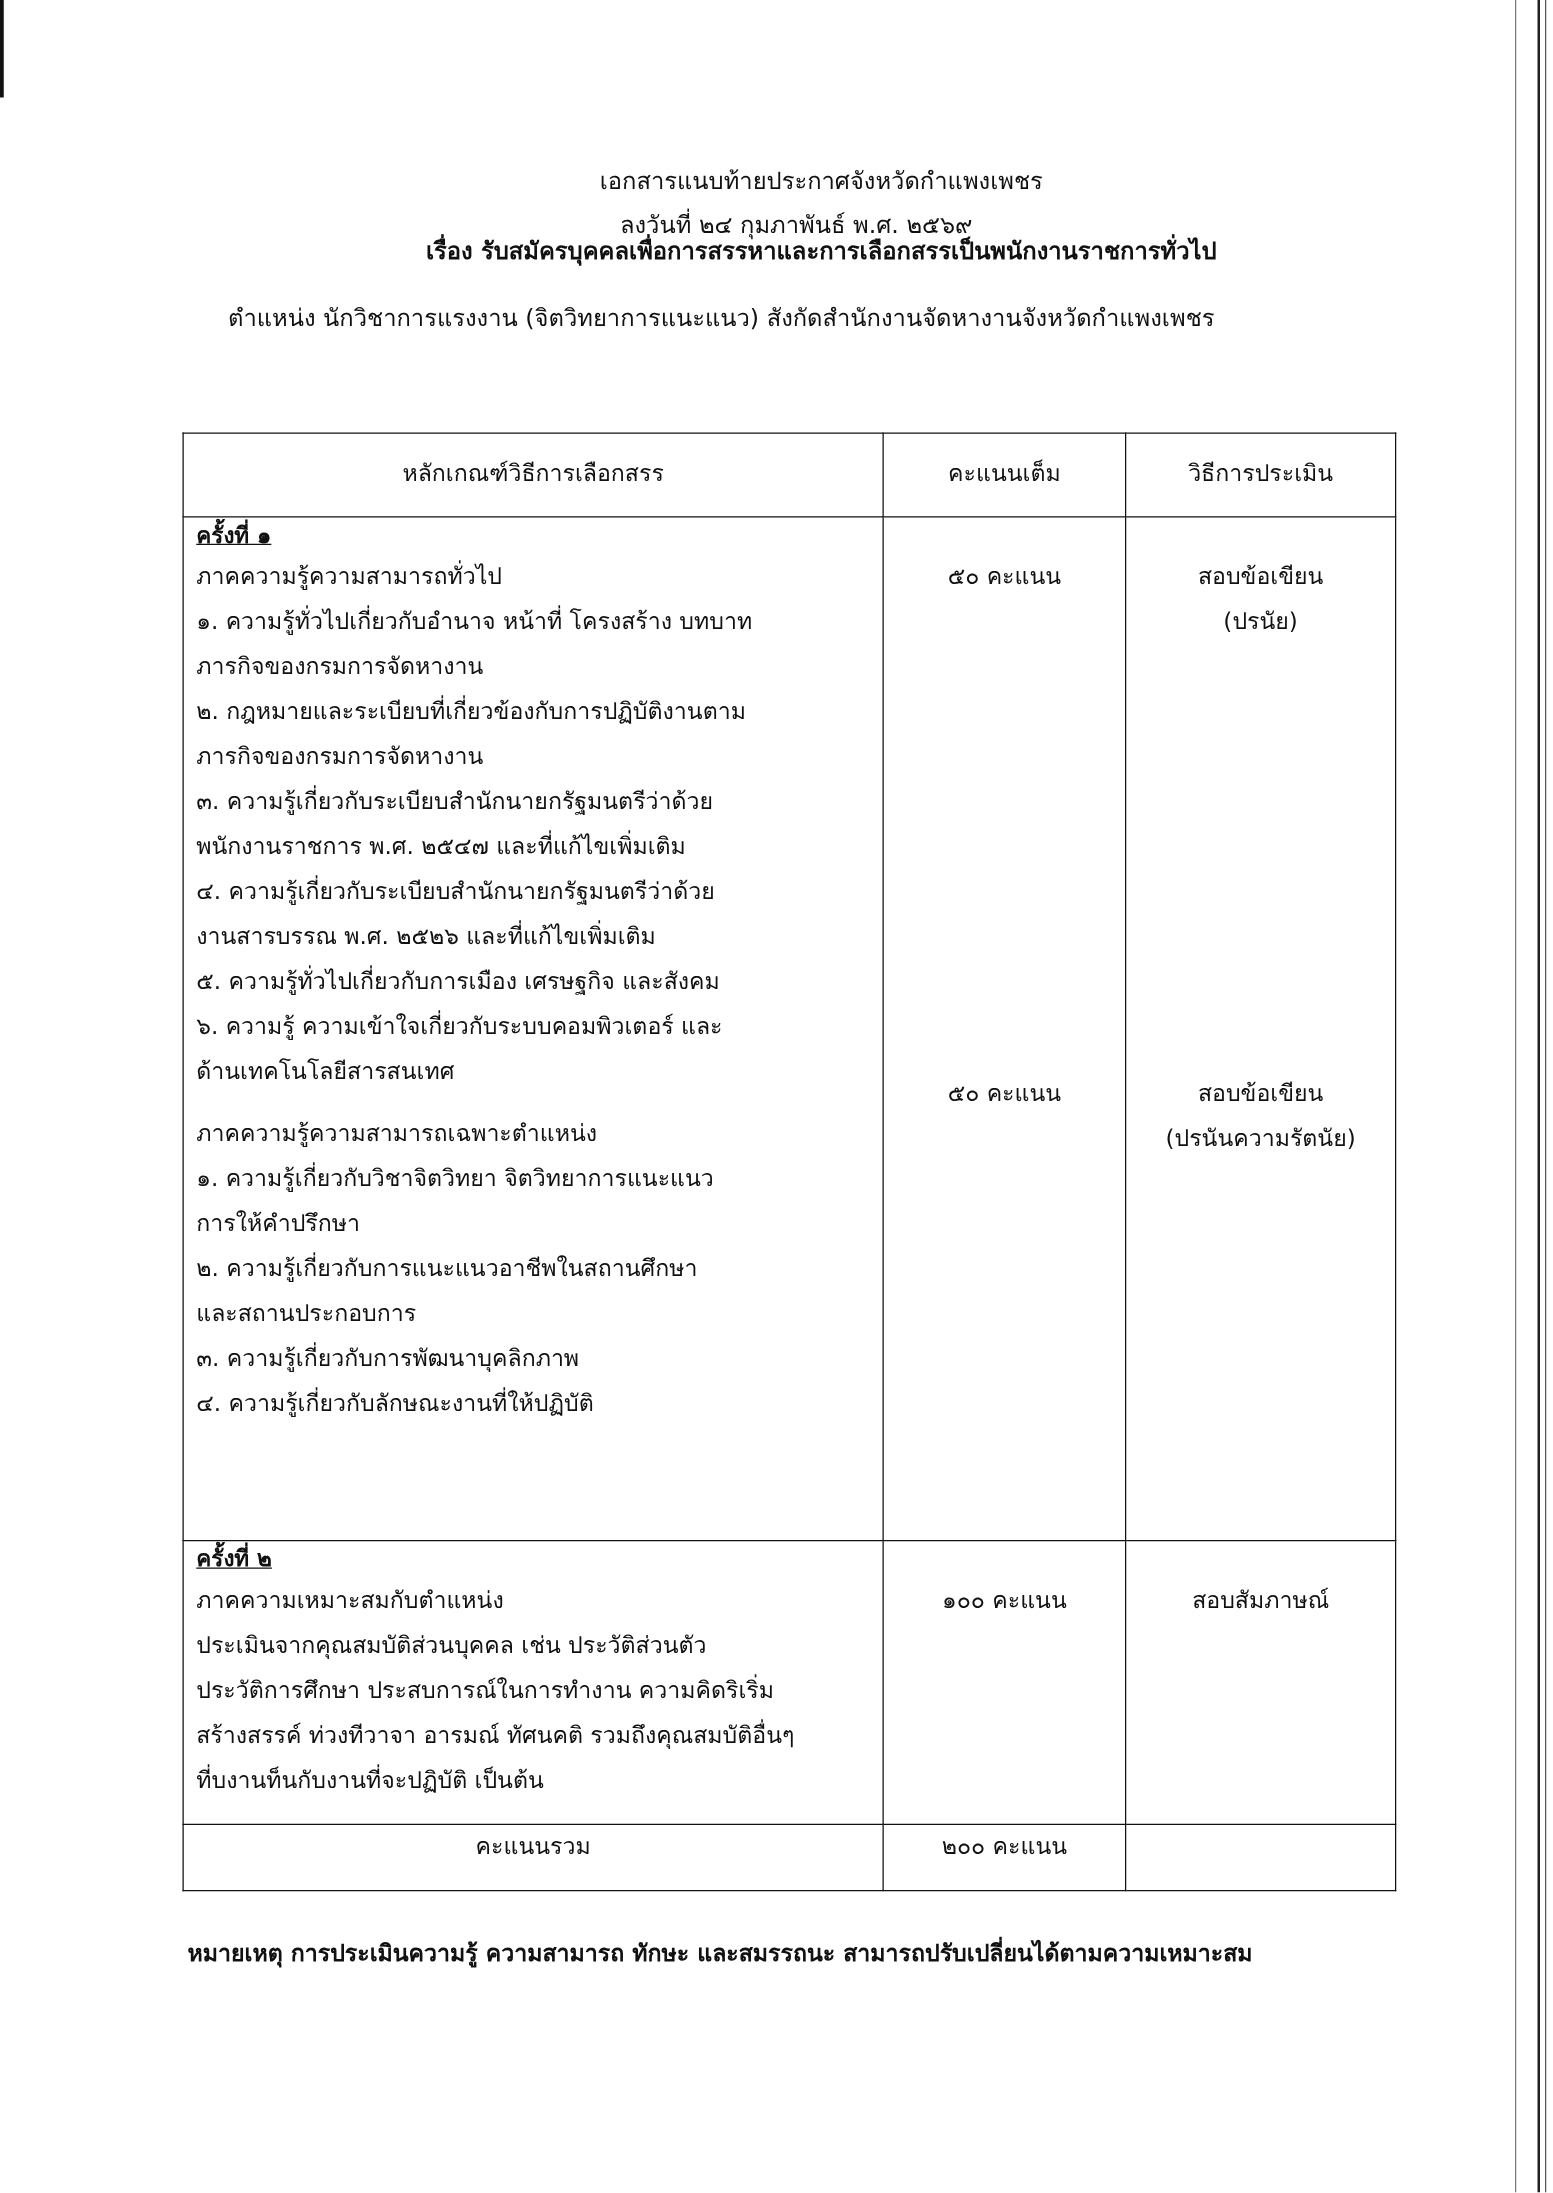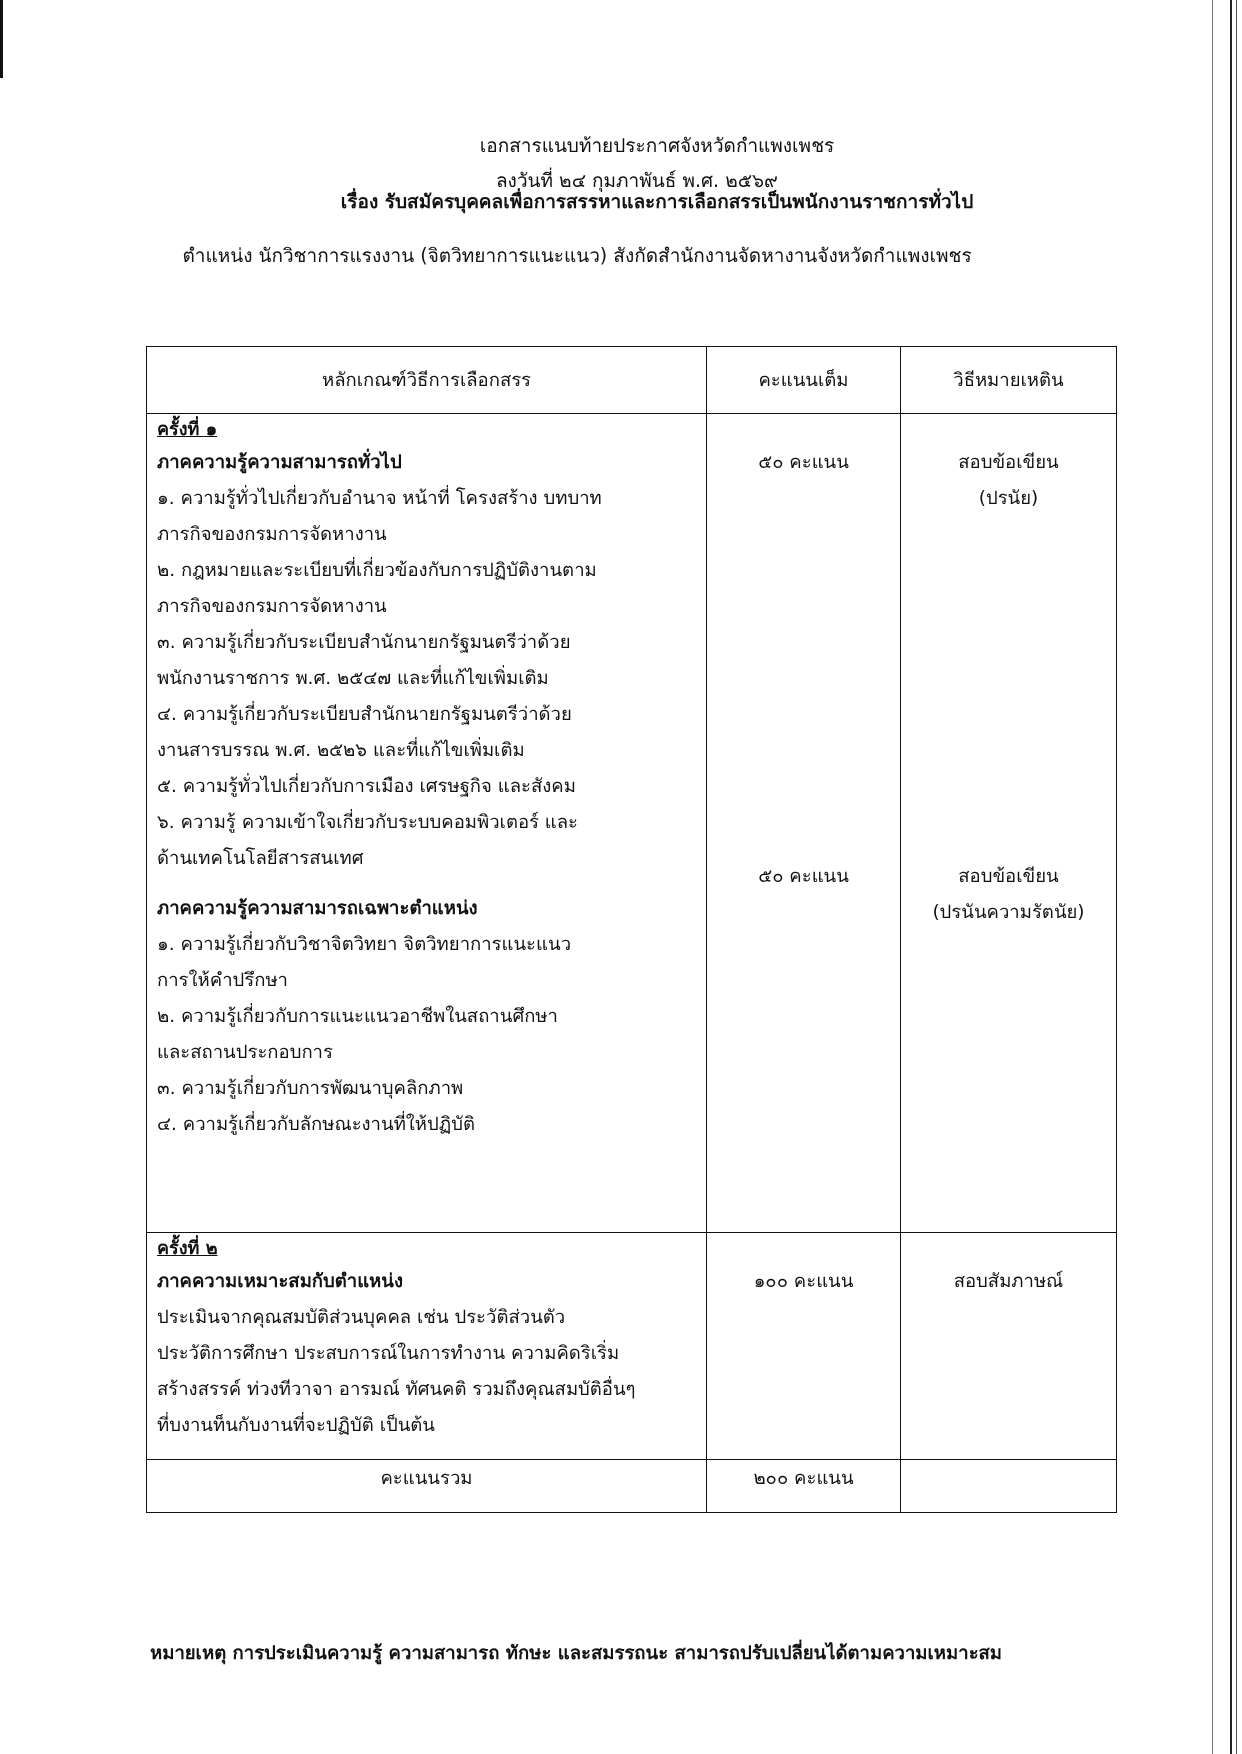--- a/index.html
+++ b/index.html
@@ -25,30 +25,30 @@
     position: absolute; left: 146px; top: 322px; width: 970px;
     border-collapse: collapse; table-layout: fixed;
     font-size: 18.5px; line-height: 36px; margin-top: 24px;
   }
   table.crit td, table.crit th {
     border: 1.8px solid #111; vertical-align: top; padding: 0 10px;
   }
   table.crit th { font-weight: normal; height: 66px; vertical-align: middle; text-align: center; }
   col.c1 { width: 560px; } col.c2 { width: 194px; } col.c3 { width: 216px; }
   .round-label { text-decoration: underline; font-weight: bold; font-size: 18px; line-height: 30px; }
-  .part-title { font-weight: bold; }
+  .part-title { font-weight: normal; }
   .item { padding-left: 24px; text-indent: -24px; }
   .item .wrap { display: block; }
   .center { text-align: center; }
   .sec1 td { height: 818px; }
   .sec2 td { height: 226px; }
   .total td { height: 52px; vertical-align: middle; }
   .spacer-sm { height: 14px; }
 
-  .note { position: absolute; left: 150px; top: 1638px; font-size: 18.5px; font-weight: bold; white-space: nowrap; }
+  .note { position: absolute; left: 150px; top: 1548px; font-size: 18.5px; font-weight: bold; white-space: nowrap; }
 </style>
 </head>
 <body>
 
 <div class="scan-left"></div>
 <div class="scan-right-1"></div>
 <div class="scan-right-2"></div>
 <div class="scan-right-3"></div>
 
 <div class="heading">
@@ -61,21 +61,21 @@
 <table class="crit">
   <colgroup>
       <col class="c1">
       <col class="c2">
       <col class="c3">
     </colgroup>
   <tbody>
       <tr>
     <th>หลักเกณฑ์วิธีการเลือกสรร</th>
     <th>คะแนนเต็ม</th>
-    <th>วิธีหมายเหติน</th>
+    <th>วิธีการประเมิน</th>
   </tr>
 
   <tr class="sec1">
     <td>
       <div class="round-label">ครั้งที่ ๑</div>
       <div class="part-title">ภาคความรู้ความสามารถทั่วไป</div>
       <div class="item">
         <span class="wrap">๑. ความรู้ทั่วไปเกี่ยวกับอำนาจ หน้าที่ โครงสร้าง บทบาท</span>
         <span class="wrap">ภารกิจของกรมการจัดหางาน</span>
       </div>

